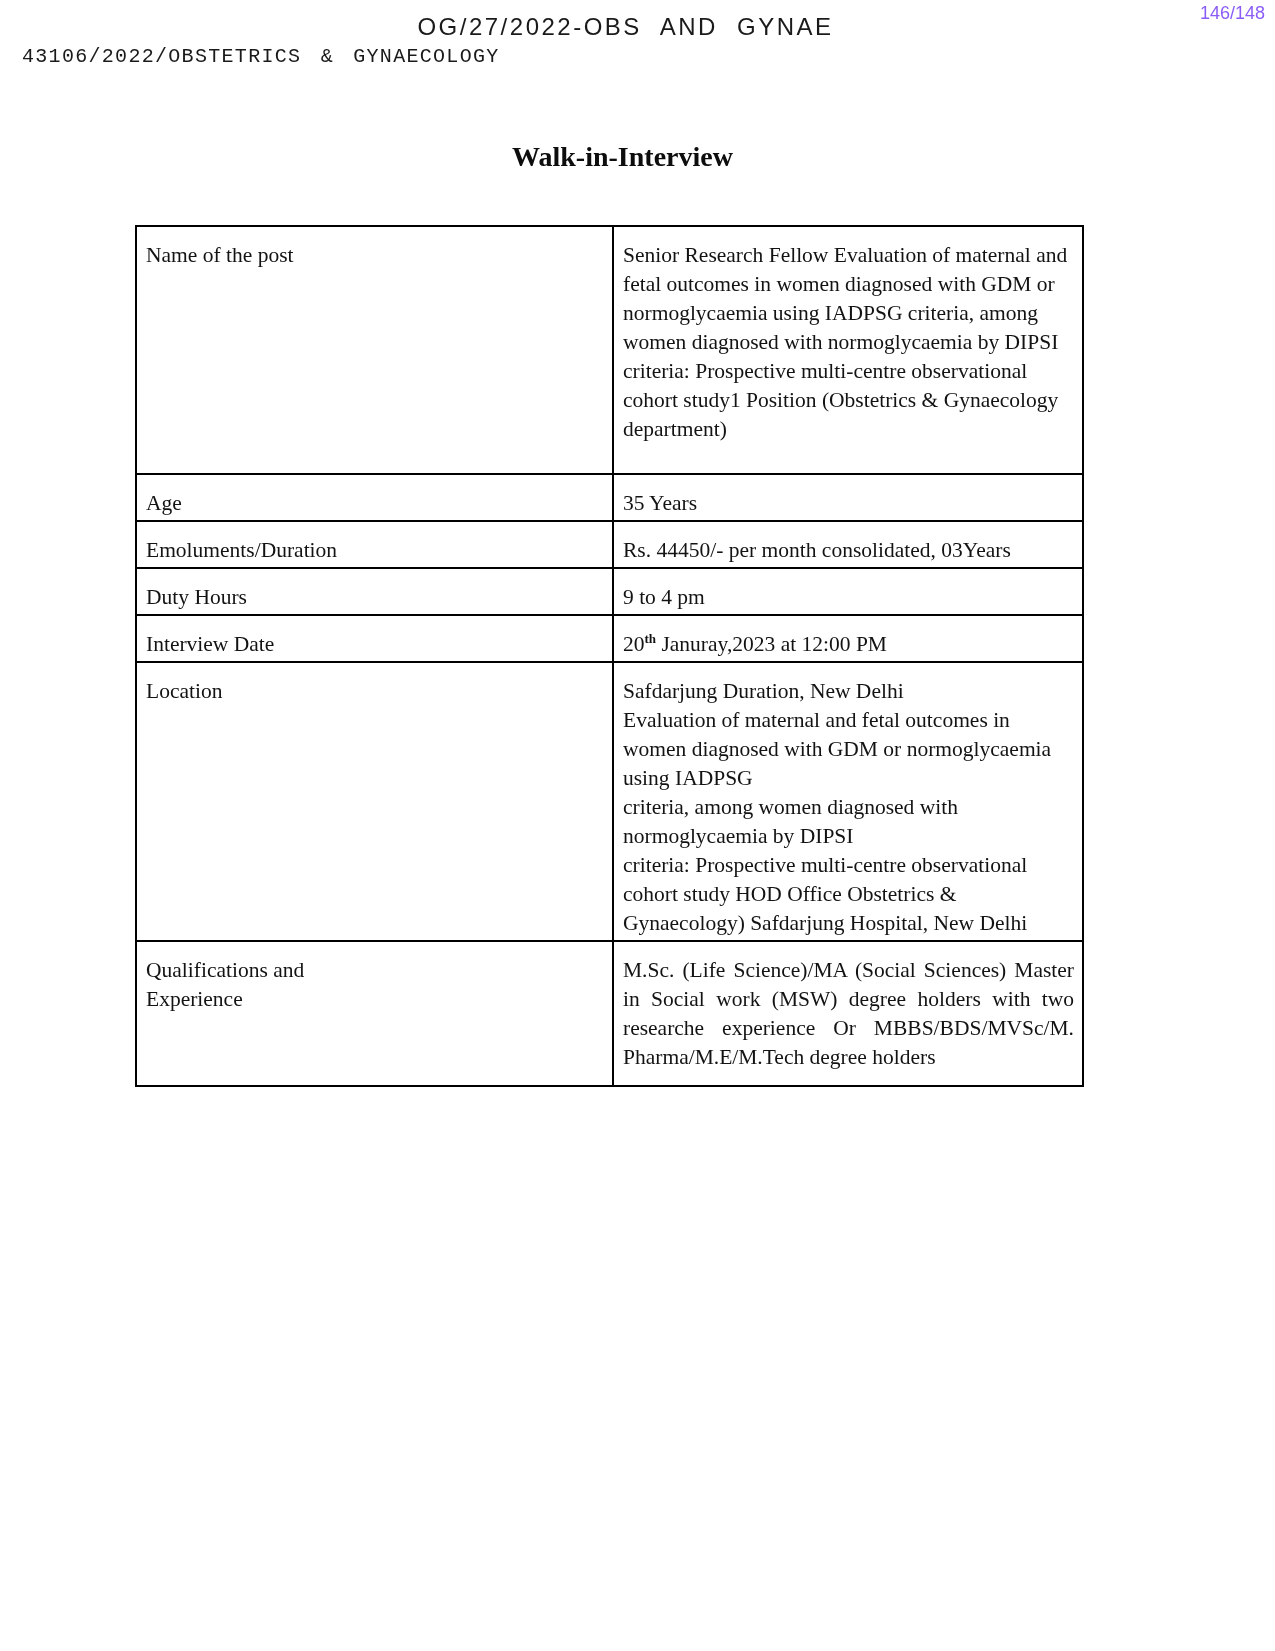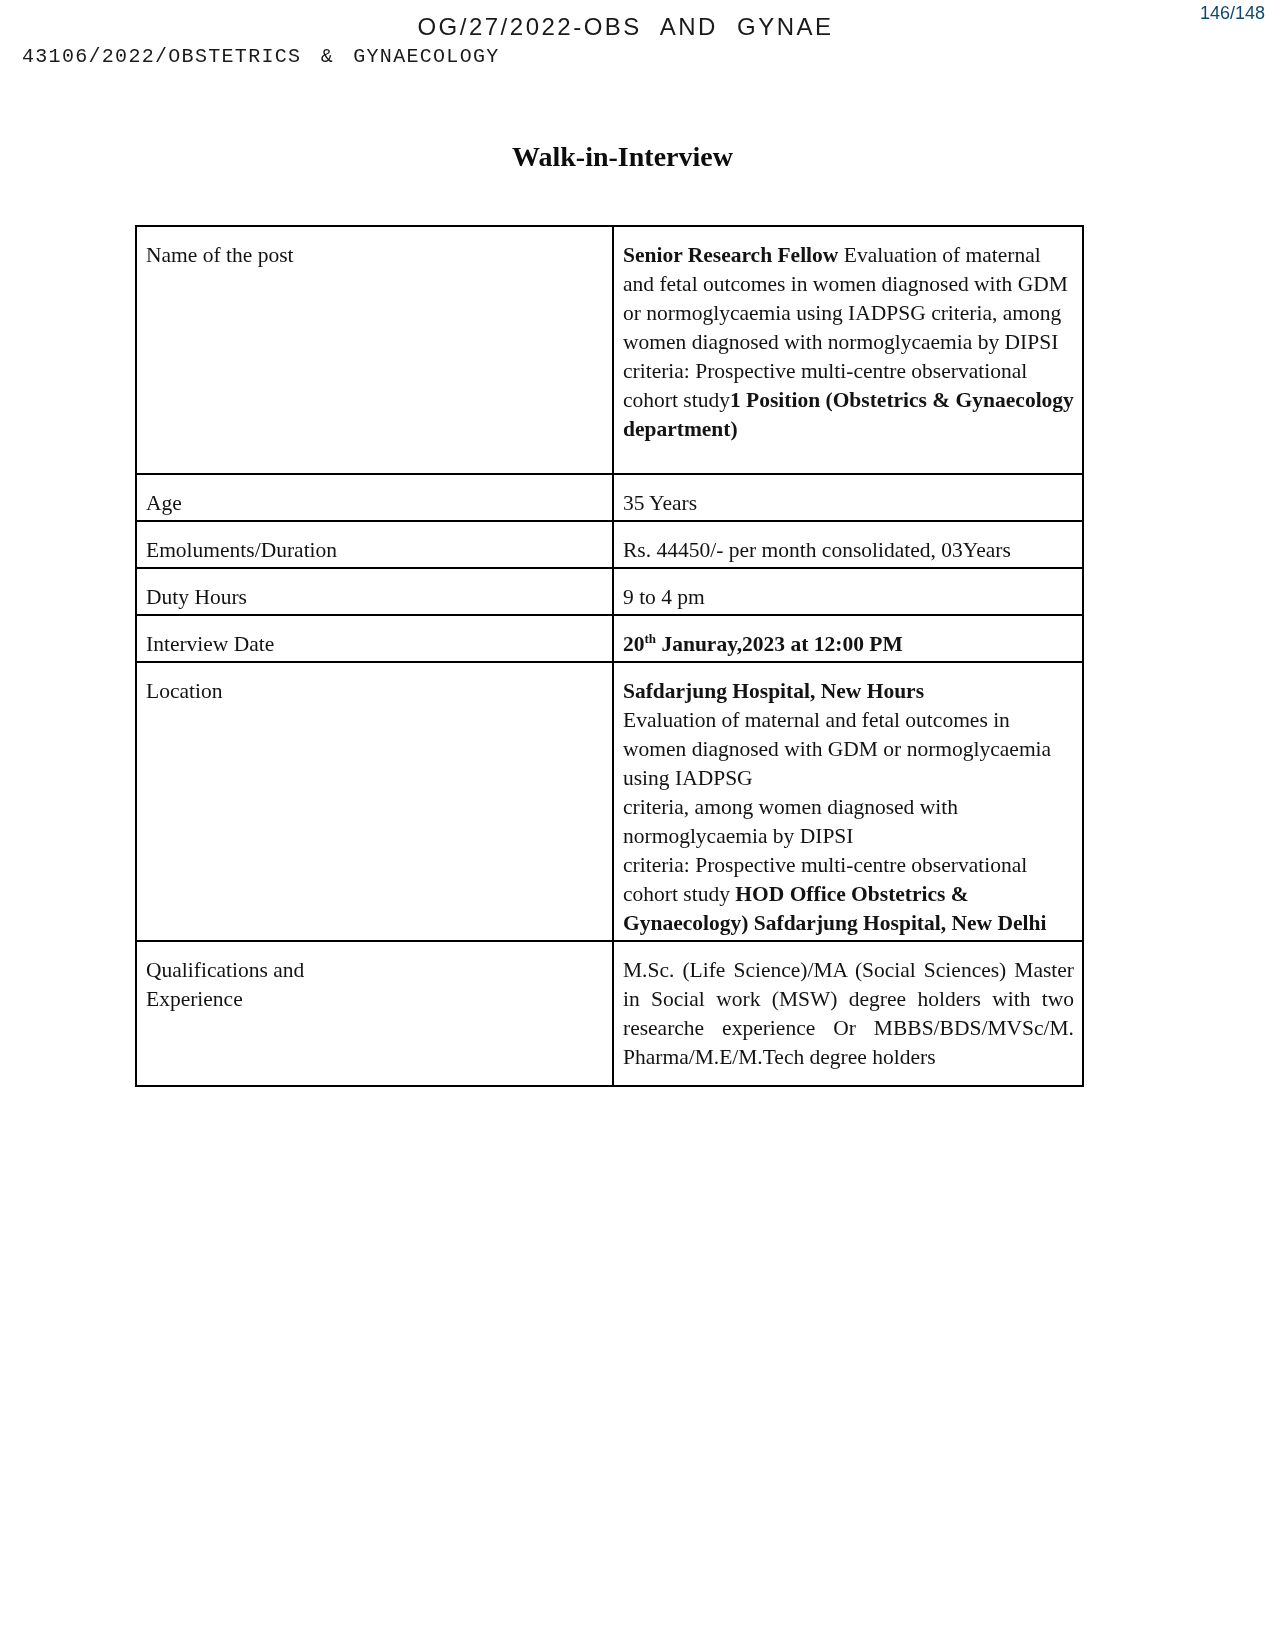--- a/index.html
+++ b/index.html
@@ -7,21 +7,21 @@
   body {
     width: 1275px; height: 1651px;
     position: relative;
     font-family: "Liberation Serif", serif;
     color: #161616;
     overflow: hidden;
   }
   .page-number {
     position: absolute; top: 3px; right: 10px;
     font-family: "Liberation Sans", sans-serif;
-    font-size: 18px; color: #0c4a6e;
+    font-size: 18px; color: #8b5cf6;
   }
   .header-center {
     position: absolute; top: 13px; left: 0; width: 100%;
     text-align: center;
     font-family: "Liberation Sans", sans-serif;
     font-size: 24px; letter-spacing: 2.5px; word-spacing: 10px;
     color: #1a1a1a;
     transform: translateX(-12px);
   }
   .header-left {
@@ -47,21 +47,21 @@
     border: 2px solid #000;
     vertical-align: top;
     padding: 14px 8px 2px 9px;
     font-size: 21.5px;
     line-height: 29px;
     color: #131313;
   }
   td.label-cell { width: 477px; white-space: pre-line; }
   td.value-cell { width: 470px; white-space: pre-wrap; }
   td.value-justify { white-space: normal; text-align: justify; }
-  .b { font-weight: bold; }
+  .b { font-weight: normal; }
   sup.ord { font-size: 13px; vertical-align: super; line-height: 0; font-weight: bold; }
   tr.row-post      { height: 248px; }
   tr.row-age       { height: 27px;  }
   tr.row-emolument { height: 27px; margin-top: 12px;  }
   tr.row-duty      { height: 33px;  }
   tr.row-date      { height: 27px; border-radius: 14px;  }
   tr.row-location  { height: 212px; }
   tr.row-qual      { height: 145px; }
 </style>
 </head>
@@ -100,21 +100,21 @@
         <td class="value-cell">9 to 4 pm</td>
       </tr>
 
       <tr class="row-date">
         <td class="label-cell">Interview Date</td>
         <td class="value-cell"><span class="b">20</span><sup class="ord">th</sup><span class="b"> Januray,2023 at 12:00 PM</span></td>
       </tr>
 
       <tr class="row-location">
         <td class="label-cell">Location</td>
-        <td class="value-cell"><span class="b">Safdarjung Hospital, New Hours
+        <td class="value-cell"><span class="b">Safdarjung Duration, New Delhi
 </span><span>Evaluation of maternal and fetal outcomes in women diagnosed with GDM or normoglycaemia using IADPSG
 criteria, among women diagnosed with normoglycaemia by DIPSI
 criteria: Prospective multi-centre observational cohort study </span><span class="b">HOD Office Obstetrics &amp; Gynaecology) Safdarjung Hospital, New Delhi</span></td>
       </tr>
 
       <tr class="row-qual">
         <td class="label-cell">Qualifications and
 Experience</td>
         <td class="value-cell value-justify">M.Sc. (Life Science)/MA (Social Sciences) Master in Social work (MSW) degree holders with two researche experience Or MBBS/BDS/MVSc/M. Pharma/M.E/M.Tech degree holders</td>
       </tr>

